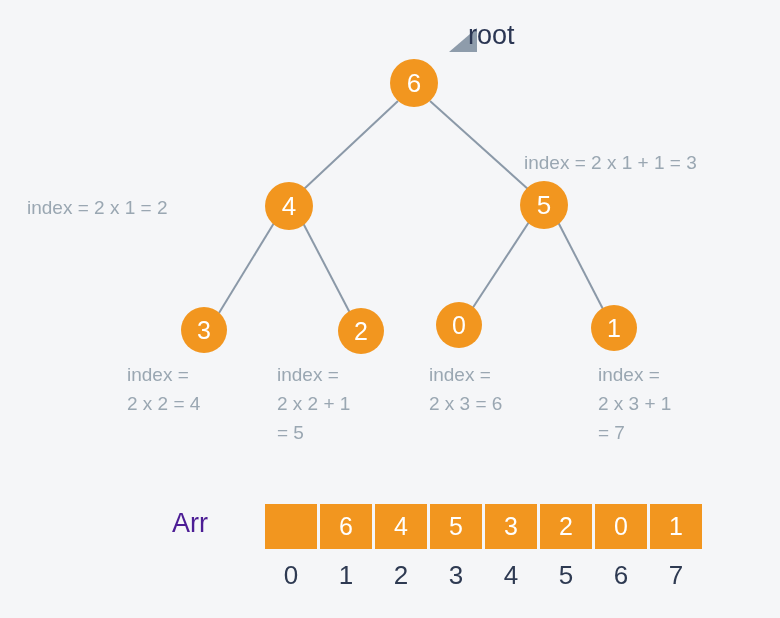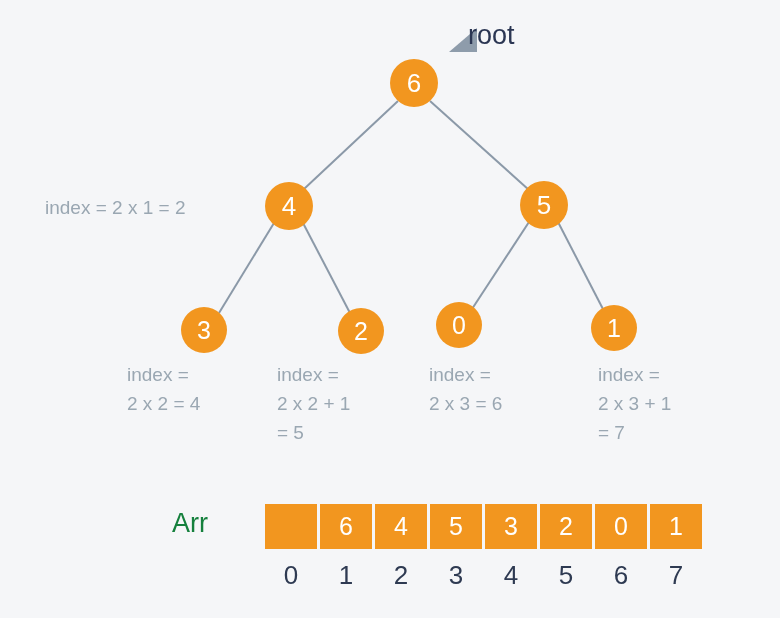--- a/index.html
+++ b/index.html
@@ -54,21 +54,21 @@
     color: #2b3653;
     font-size: 27px;
     line-height: 1;
     white-space: nowrap;
   }
   .root-arrow {
     position: absolute;
   }
   .arr-label {
     position: absolute;
-    color: #15803d;
+    color: #4c1d95;
     font-size: 27px;
     line-height: 1;
   }
   .arr-row {
     position: absolute;
     display: flex;
     gap: 3px;
   }
   .arr-cell {
     width: 52px;
@@ -117,25 +117,26 @@
 
   <div class="root-label" style="left:468px; top:22px;">root</div>
 
   <div class="node node-lg" style="left:390px; top:59px;">
     <span>6</span>
   </div>
 
   <div class="node node-lg" style="left:265px; top:182px;">
     <span>4</span>
   </div>
-  <div class="annot nowrap" style="left:45px; top:193px;">index = 2 x 1 = 2</div>
+  <div class="annot nowrap" style="left:27px; top:193px;">index = 2 x 1 = 2</div>
 
   <div class="node node-lg" style="left:520px; top:181px;">
     <span>5</span>
   </div>
+  <div class="annot nowrap" style="left:524px; top:148px;">index = 2 x 1 + 1 = 3</div>
 
   <div class="node node-md" style="left:181px; top:307px;">
     <span>3</span>
   </div>
   <div class="annot" style="left:127px; top:360px;">index =
 2 x 2 = 4</div>
 
   <div class="node node-md" style="left:338px; top:308px;">
     <span>2</span>
   </div>

